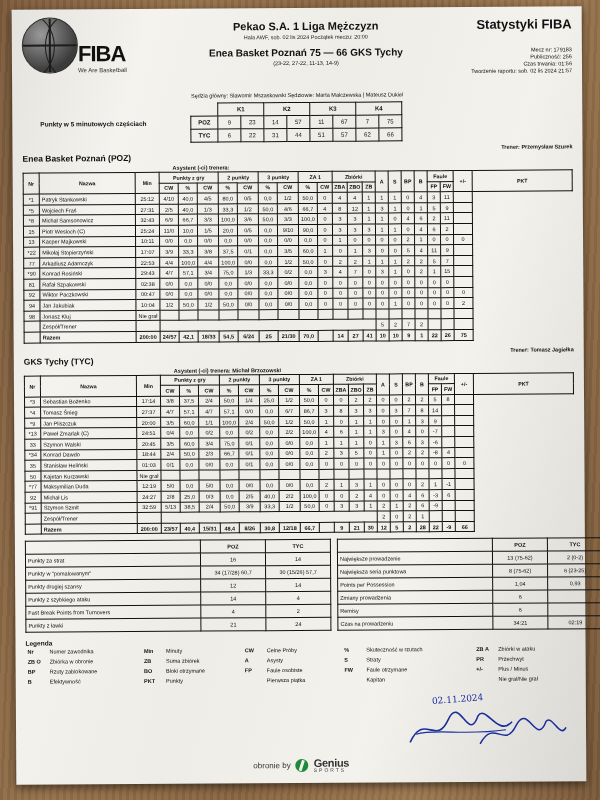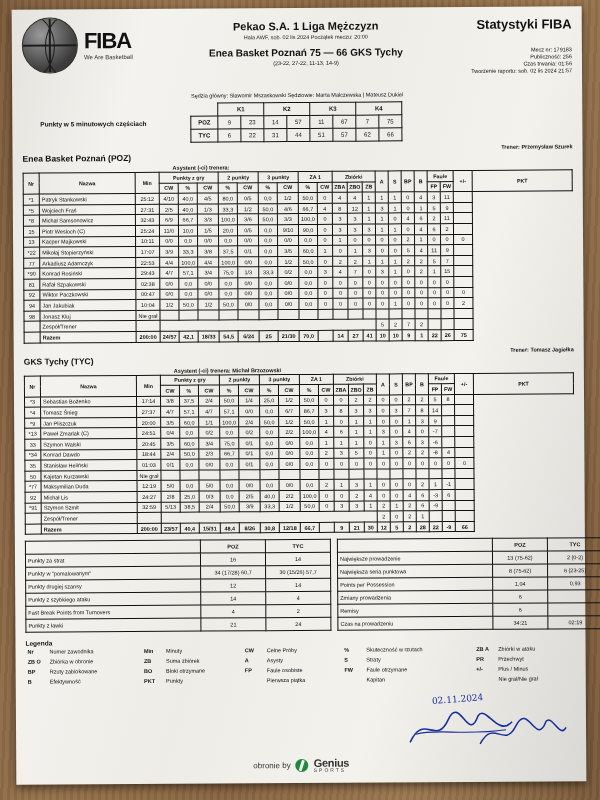--- a/index.html
+++ b/index.html
@@ -28,21 +28,21 @@
   }
   .paper:before{
     content:"";position:absolute;inset:0;
     background:linear-gradient(105deg, rgba(0,0,0,0.06) 0%, rgba(255,255,255,0.12) 18%, rgba(0,0,0,0.02) 45%, rgba(255,255,255,0.06) 70%, rgba(0,0,0,0.10) 100%);
     pointer-events:none;
   }
   .inner{position:absolute;left:10px;top:8px;right:10px;bottom:6px;}
 
   
   .hdr{display:flex;align-items:flex-start;height:74px;}
-  .logo{width:150px;display:flex;align-items:center;gap:6px;}
+  .logo{width:150px;display:flex;align-items:flex-end;}
   .ball{
     width:54px;height:54px;border-radius:50%;
     background:radial-gradient(circle at 34% 30%, #9a9a9a, #3b3b3b 70%);
     position:relative;overflow:hidden;border:1px solid #2c2c2c;
   }
   .ball:before,.ball:after{
     content:"";position:absolute;background:#1d1d1d;
   }
   .ball:before{left:50%;top:0;width:1.5px;height:100%;margin-left:-.7px;}
   .ball:after{top:50%;left:0;height:1.5px;width:100%;margin-top:-.7px;}

